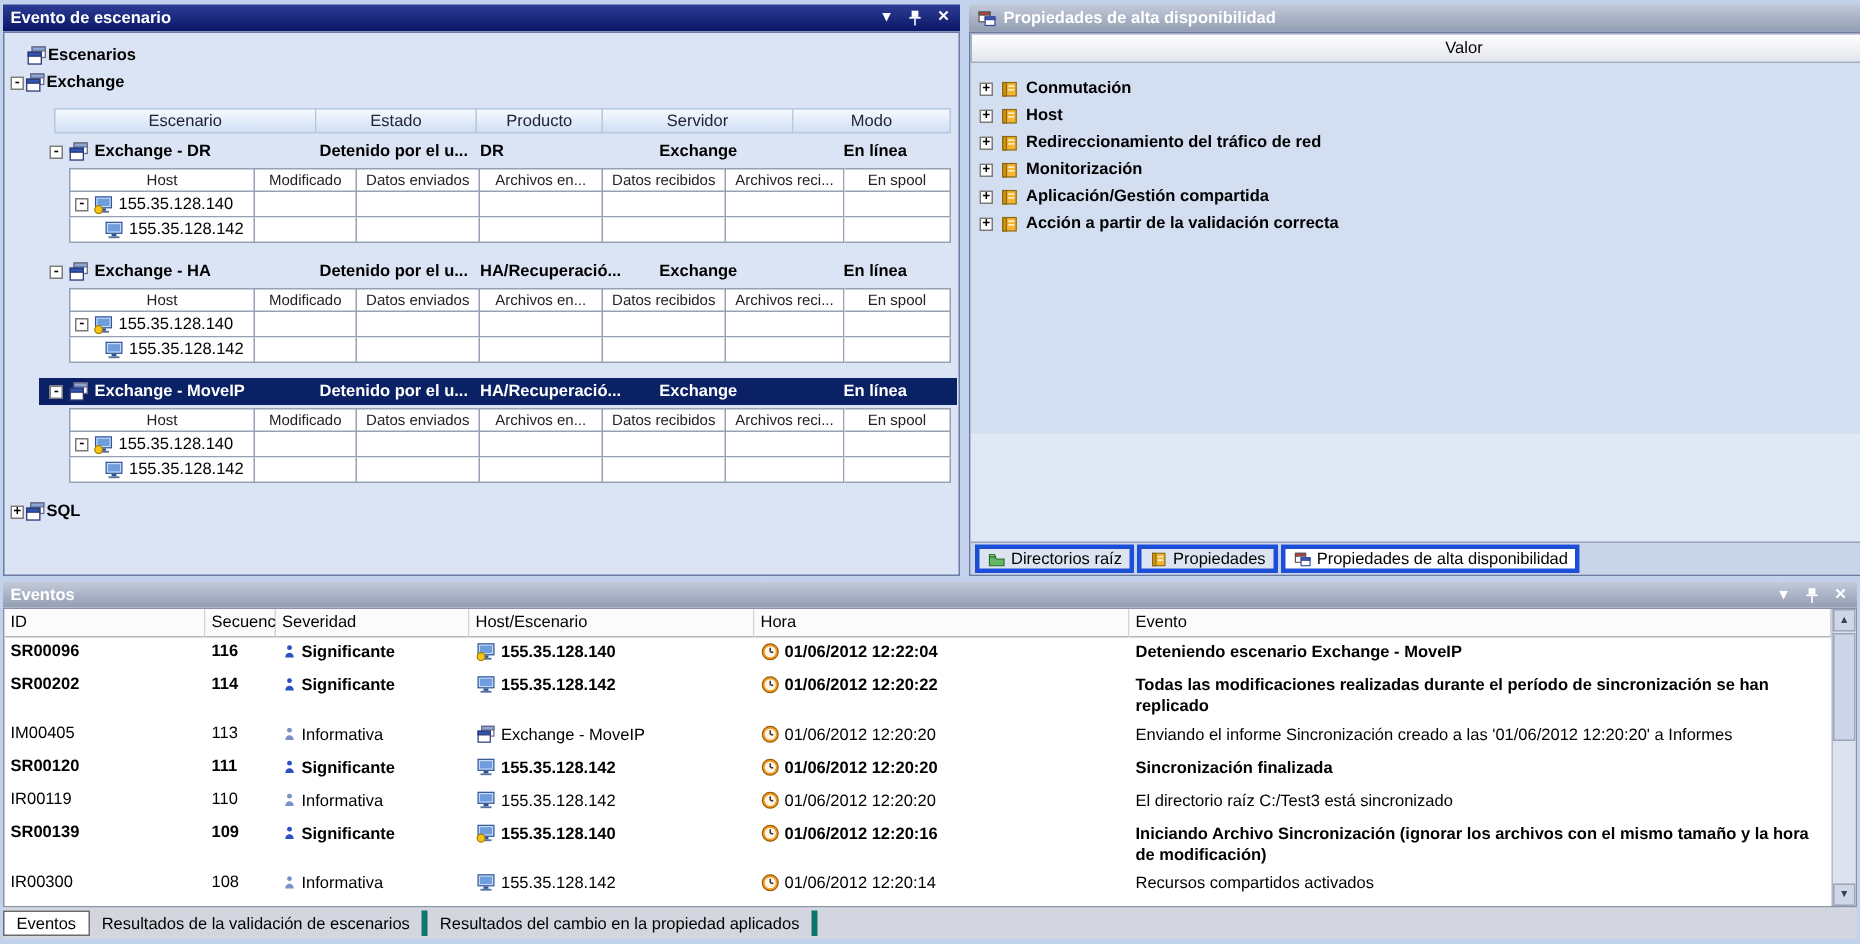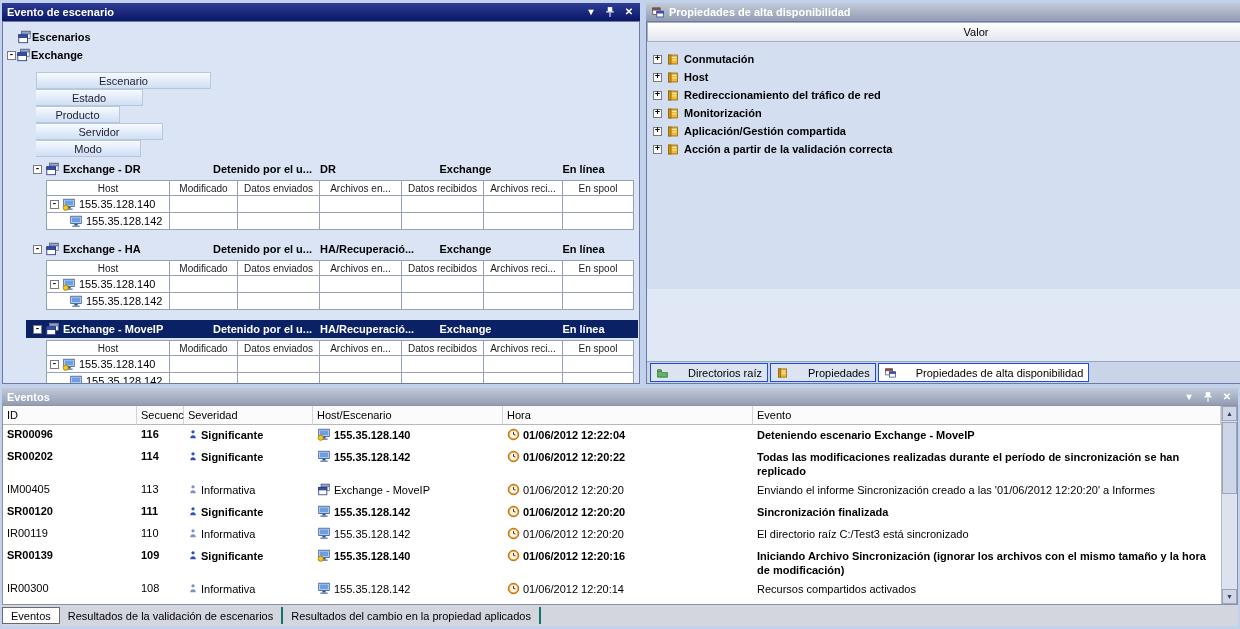--- a/index.html
+++ b/index.html
@@ -21,21 +21,21 @@
                    border:1px solid #6b7ba4; background:#dbe4f4; overflow:hidden; }
   .tree { padding-top:6px; }
   .trow { display:flex; align-items:center; gap:0; height:18px; font-weight:bold; }
   .root-row { margin-left:14px; }
   .group-row { margin-left:4px; }
   .sql-row { margin-top:10px; }
   .xp { width:9px; height:9px; border:1px solid #7b7b7b; background:#fff; flex:none;
         font:bold 9px/7px "Liberation Mono", monospace; text-align:center; color:#000; }
   .ic { flex:none; }
 
-  .scn-header { display:flex; margin:8px 12px 0 33px; width:718px;flex-direction:column; }
+  .scn-header { display:flex; margin:8px 12px 0 33px; width:718px; }
   .scn-header .cell { height:17px; background:linear-gradient(#f7faff,#cfdff4);
         border:1px solid #b7c7de; border-left:none; display:flex; align-items:center;
         justify-content:center; color:#223; }
   .scn-header .cell:first-child { border-left:1px solid #b7c7de; }
   .w-esc{width:175px} .w-est{width:107px} .w-prod{width:84px} .w-srv{width:127px} .w-modo{width:105px}
 
   .scn-block { margin-top:3px; }
   .scn-block + .scn-block { margin-top:10px; }
   .scn-row { display:flex; align-items:center; height:18px; margin-left:23px; width:612px; font-weight:bold; }
   .scn-row.selected { background:#0a2166; color:#fff; }
@@ -61,22 +61,22 @@
   .ph-row { display:flex; }
   .ph-cell { height:20px; background:linear-gradient(#ffffff,#e3e6ee); border:1px solid #a6aec2;
              border-left:none; display:flex; align-items:center; justify-content:center; }
   .ph-cell:first-child { border-left:1px solid #a6aec2; }
   .ph-prop { width:390px; } .ph-val { flex:1; }
   .pg-grid { height:247px; background:#d3def1; padding-top:8px; }
   .pg-item { display:flex; align-items:center; gap:4px; height:18px; padding-left:6px; font-weight:bold; }
   .pg-rest { flex:1; background:#e0e8f6; }
   .ptabs { height:22px; background:#c9d4e8; border-top:1px solid #9aa6bc;
            display:flex; align-items:center; padding-left:3px; }
-  .ptab { height:19px; display:flex; align-items:center; gap:19px; padding:0 5px;
-          border:1px solid #1d4ed8; background:#dce4f2; margin-right:2px; white-space:nowrap; }
+  .ptab { height:19px; display:flex; align-items:center; gap:3px; padding:0 5px;
+          border:3px solid #1d4ed8; background:#dce4f2; margin-right:2px; white-space:nowrap; }
   .ptab.active { background:#fff; }
 
   
   .events-panel { left:2px; top:388px; width:1236px; height:238px; }
   .events-titlebar { height:17px; }
   .events-body { position:absolute; top:17px; left:0; right:0; height:200px;
                  border:1px solid #8a93a5; background:#fff; overflow:hidden; }
   .ev-header { display:flex; width:1218px; }
   .ev-header .ecell { height:19px; background:#fbfbfb; border-right:1px solid #d4d4d4;
         border-bottom:1px solid #b8b8b8; display:flex; align-items:center; padding-left:4px; gap:2px; }
@@ -95,21 +95,21 @@
                border-left:1px solid #b4bac6; }
   .sb-btn { height:15px; background:#cfd7e6; border:1px solid #9aa4ba; display:flex;
             align-items:center; justify-content:center; font-size:7px; color:#33415e; }
   .sb-down { position:absolute; bottom:0; left:0; right:0; }
   .sb-thumb { position:absolute; top:16px; left:0; right:0; height:72px; background:#cdd6e8;
               border:1px solid #9aa4ba; }
 
   .etabs { position:absolute; left:0; right:0; bottom:0; height:21px; background:#d3d6de;
            display:flex; align-items:center; }
   .etab { height:17px; display:flex; align-items:center; padding:0 8px;
-          border-right:2px solid #0f766e; white-space:nowrap; }
+          border-right:4px solid #0f766e; white-space:nowrap; }
   .etab.active { background:#fff; border:1px solid #6a6a6a; }
 </style>
 </head>
 <body>
 
 <svg width="0" height="0" style="position:absolute" aria-hidden="true">
   <symbol id="i-winstack" viewBox="0 0 16 16">
     <rect x="4.5" y="1.5" width="10" height="8" fill="#fff" stroke="#6a6a8a"></rect>
     <rect x="4.5" y="1.5" width="10" height="3" fill="#8aa8d8" stroke="#6a6a8a"></rect>
     <rect x="1.5" y="5.5" width="10" height="9" fill="#fff" stroke="#2a3a7a"></rect>

